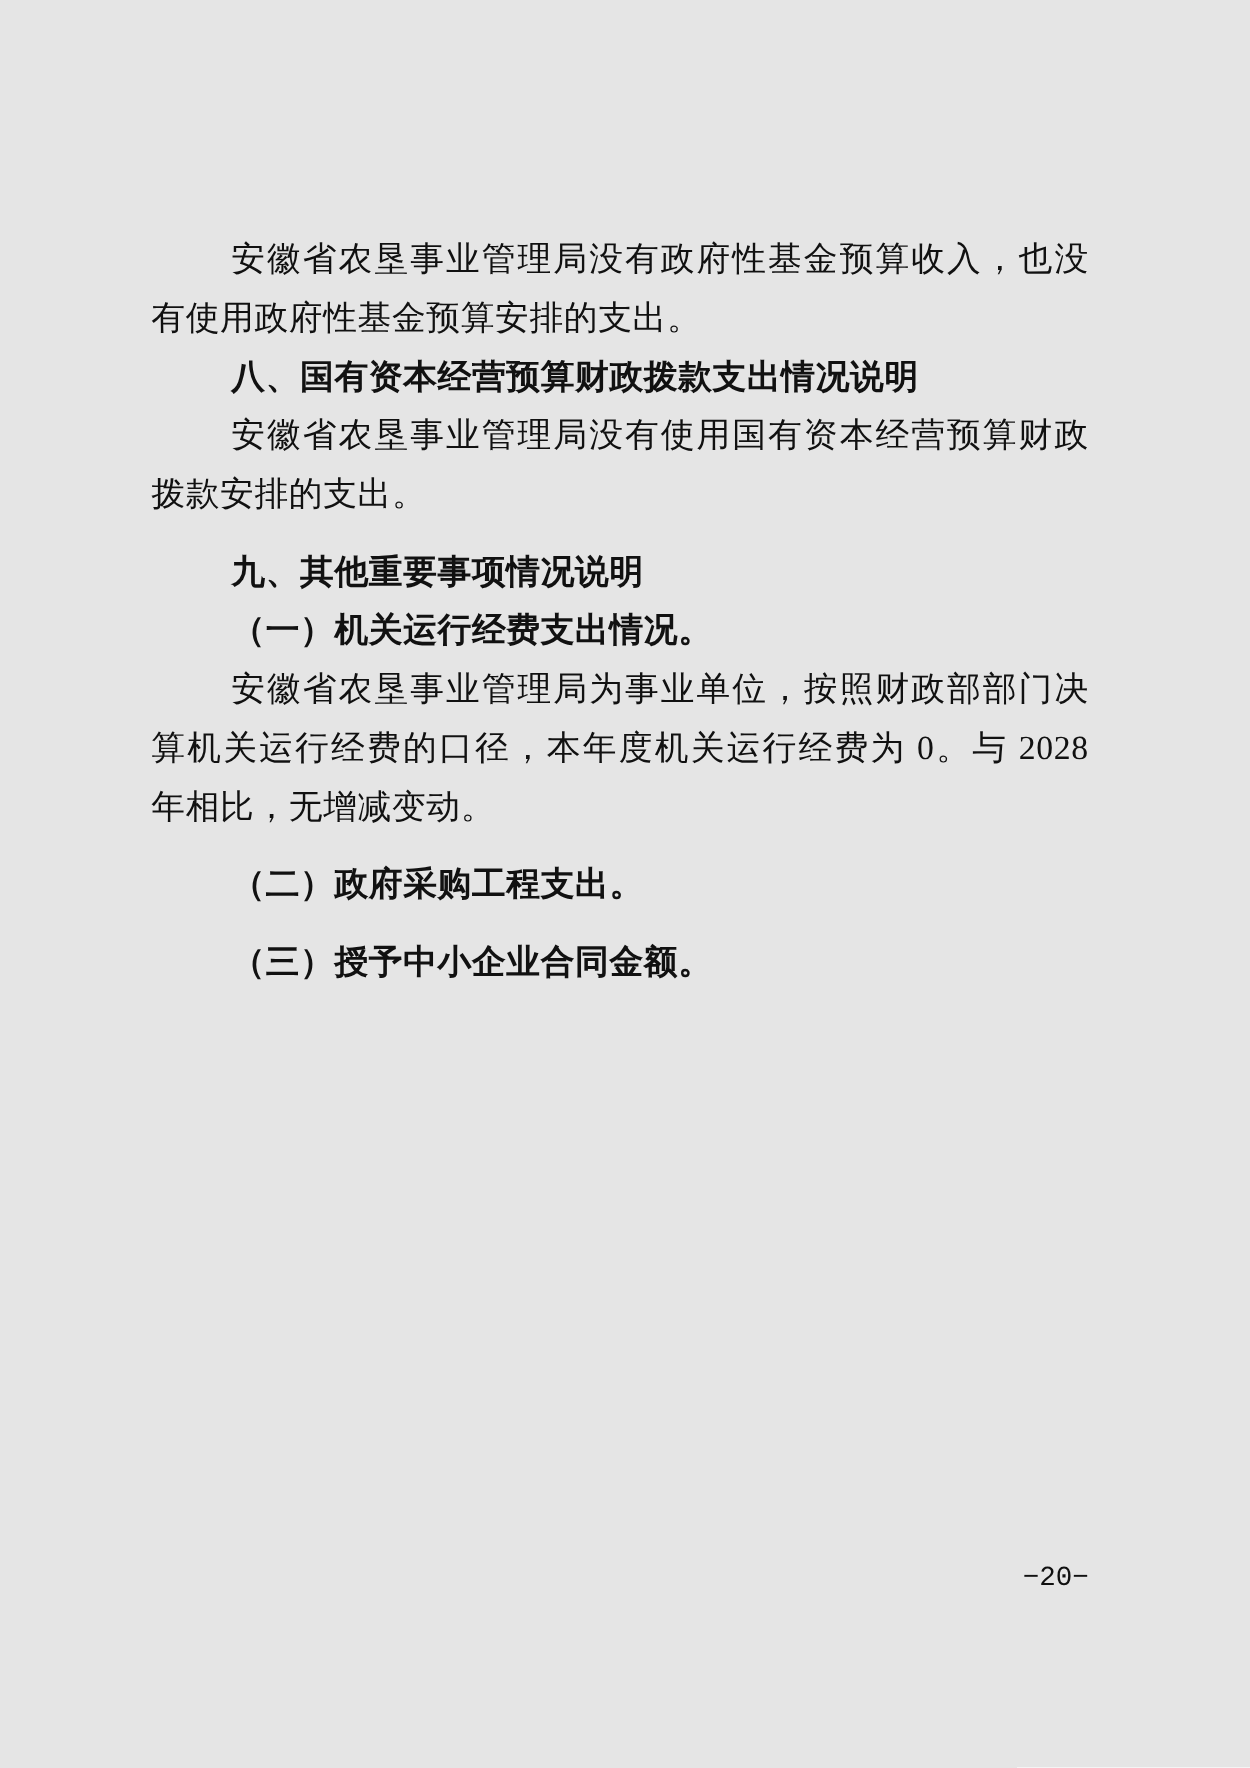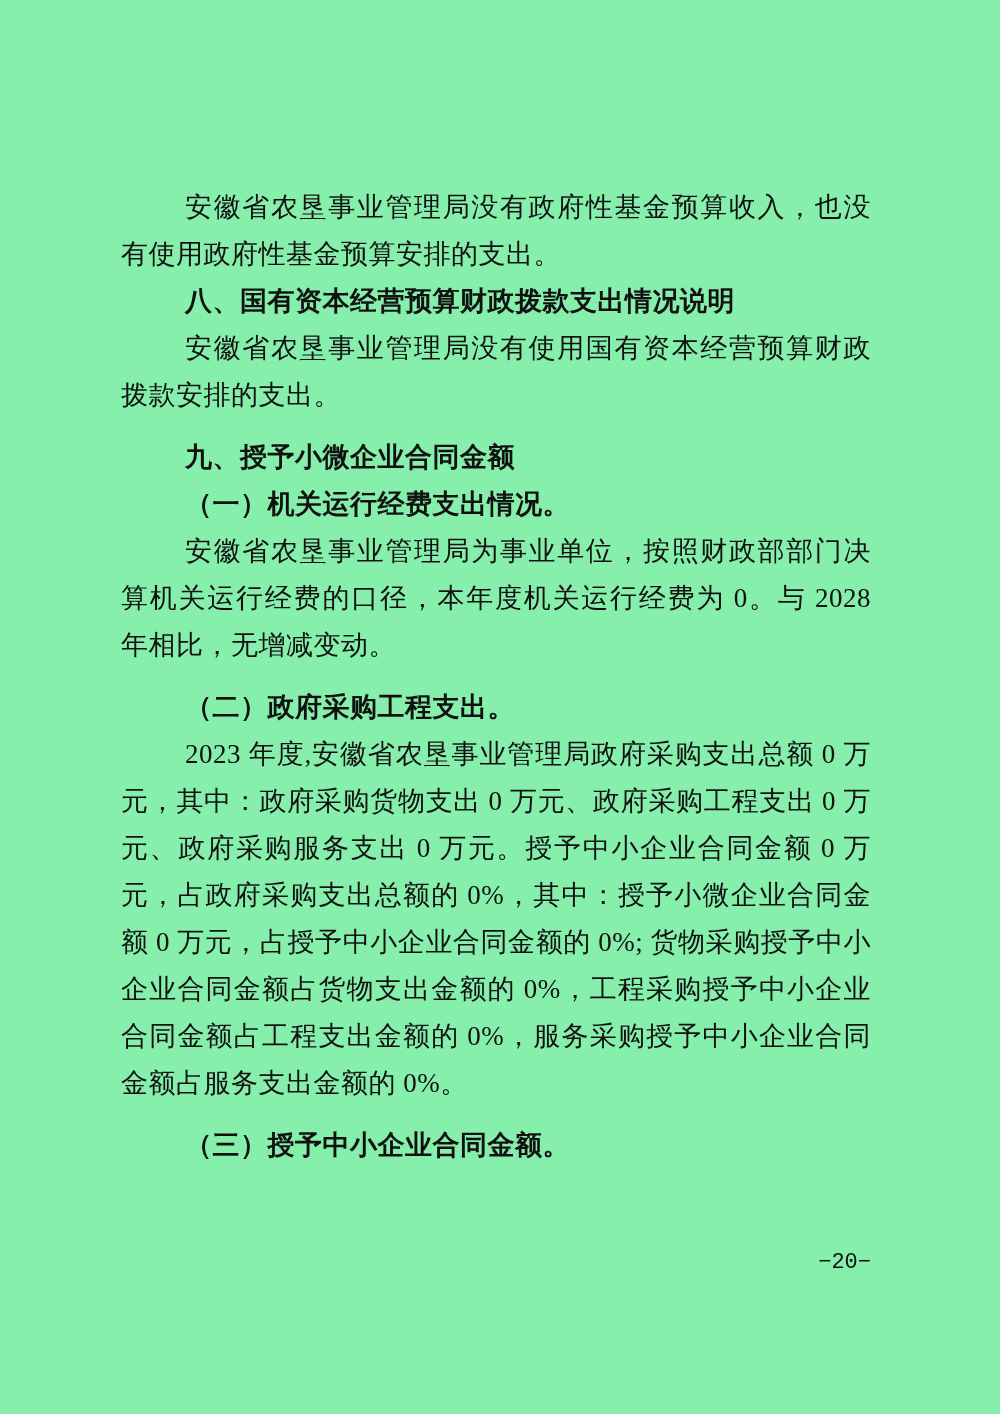--- a/index.html
+++ b/index.html
@@ -4,21 +4,21 @@
 <style>
   html, body {
     margin: 0;
     padding: 0;
     background: #ffffff;
   }
   .page {
     position: relative;
     width: 1000px;
     height: 1414px;
-    background: #86efac;
+    background: #e5e5e5;
     color: #111111;
     overflow: hidden;
     font-family: "Liberation Serif", "DejaVu Serif", serif;
   }
   .content {
     position: absolute;
     left: 121px;
     top: 184px;
     width: 750px;
   }
@@ -57,29 +57,28 @@
 
 <div class="page">
   <div class="content">
 
     <p class="para">安徽省农垦事业管理局没有政府性基金预算收入，也没有使用政府性基金预算安排的支出。</p>
 
     <h2 class="heading">八、国有资本经营预算财政拨款支出情况说明</h2>
 
     <p class="para">安徽省农垦事业管理局没有使用国有资本经营预算财政拨款安排的支出。</p>
 
-    <h2 class="heading extra-top">九、授予小微企业合同金额</h2>
+    <h2 class="heading extra-top">九、其他重要事项情况说明</h2>
 
     <h3 class="heading">（一）机关运行经费支出情况。</h3>
 
     <p class="para">安徽省农垦事业管理局为事业单位，按照财政部部门决算机关运行经费的口径，本年度机关运行经费为 0。与 2028 年相比，无增减变动。</p>
 
     <h3 class="heading extra-top">（二）政府采购工程支出。</h3>
 
-    <p class="para">2023 年度,安徽省农垦事业管理局政府采购支出总额 0 万元，其中：政府采购货物支出 0 万元、政府采购工程支出 0 万元、政府采购服务支出 0 万元。授予中小企业合同金额 0 万元，占政府采购支出总额的 0%，其中：授予小微企业合同金额 0 万元，占授予中小企业合同金额的 0%; 货物采购授予中小企业合同金额占货物支出金额的 0%，工程采购授予中小企业合同金额占工程支出金额的 0%，服务采购授予中小企业合同金额占服务支出金额的 0%。</p>
 
     <h3 class="heading extra-top">（三）授予中小企业合同金额。</h3>
 
 
   </div>
 
   <div class="footer">−20−</div>
 </div>
 
 </body></html>

